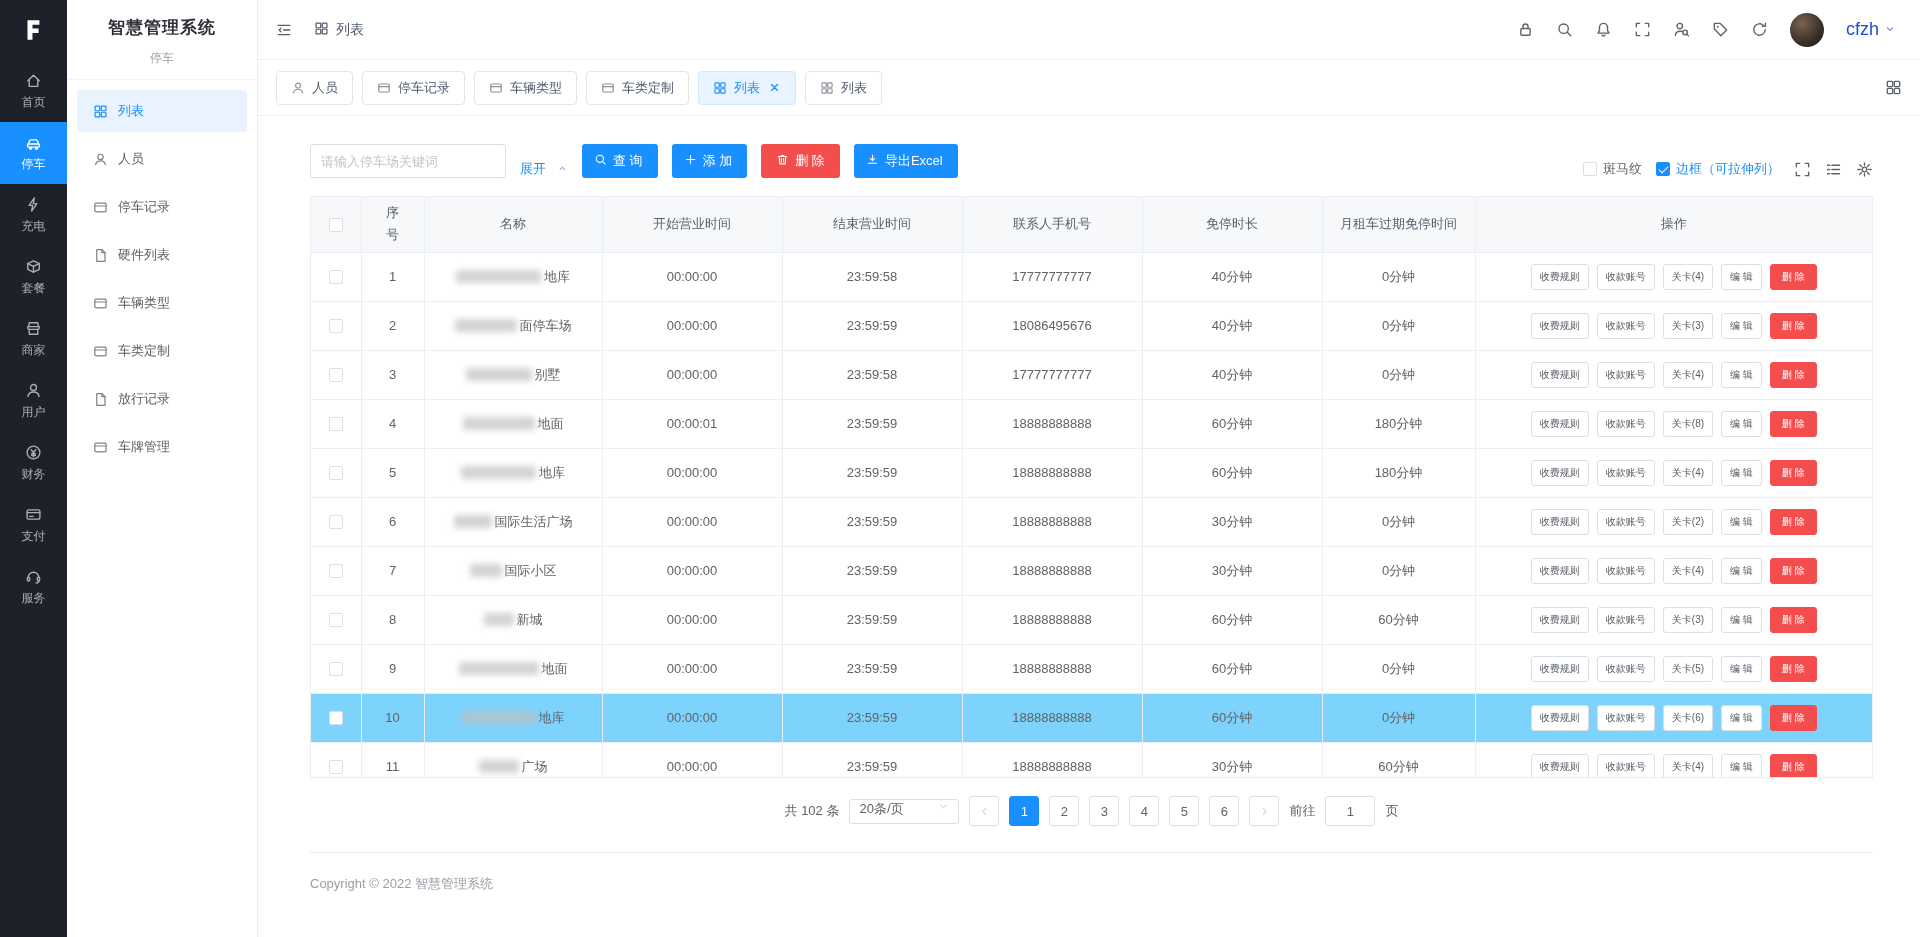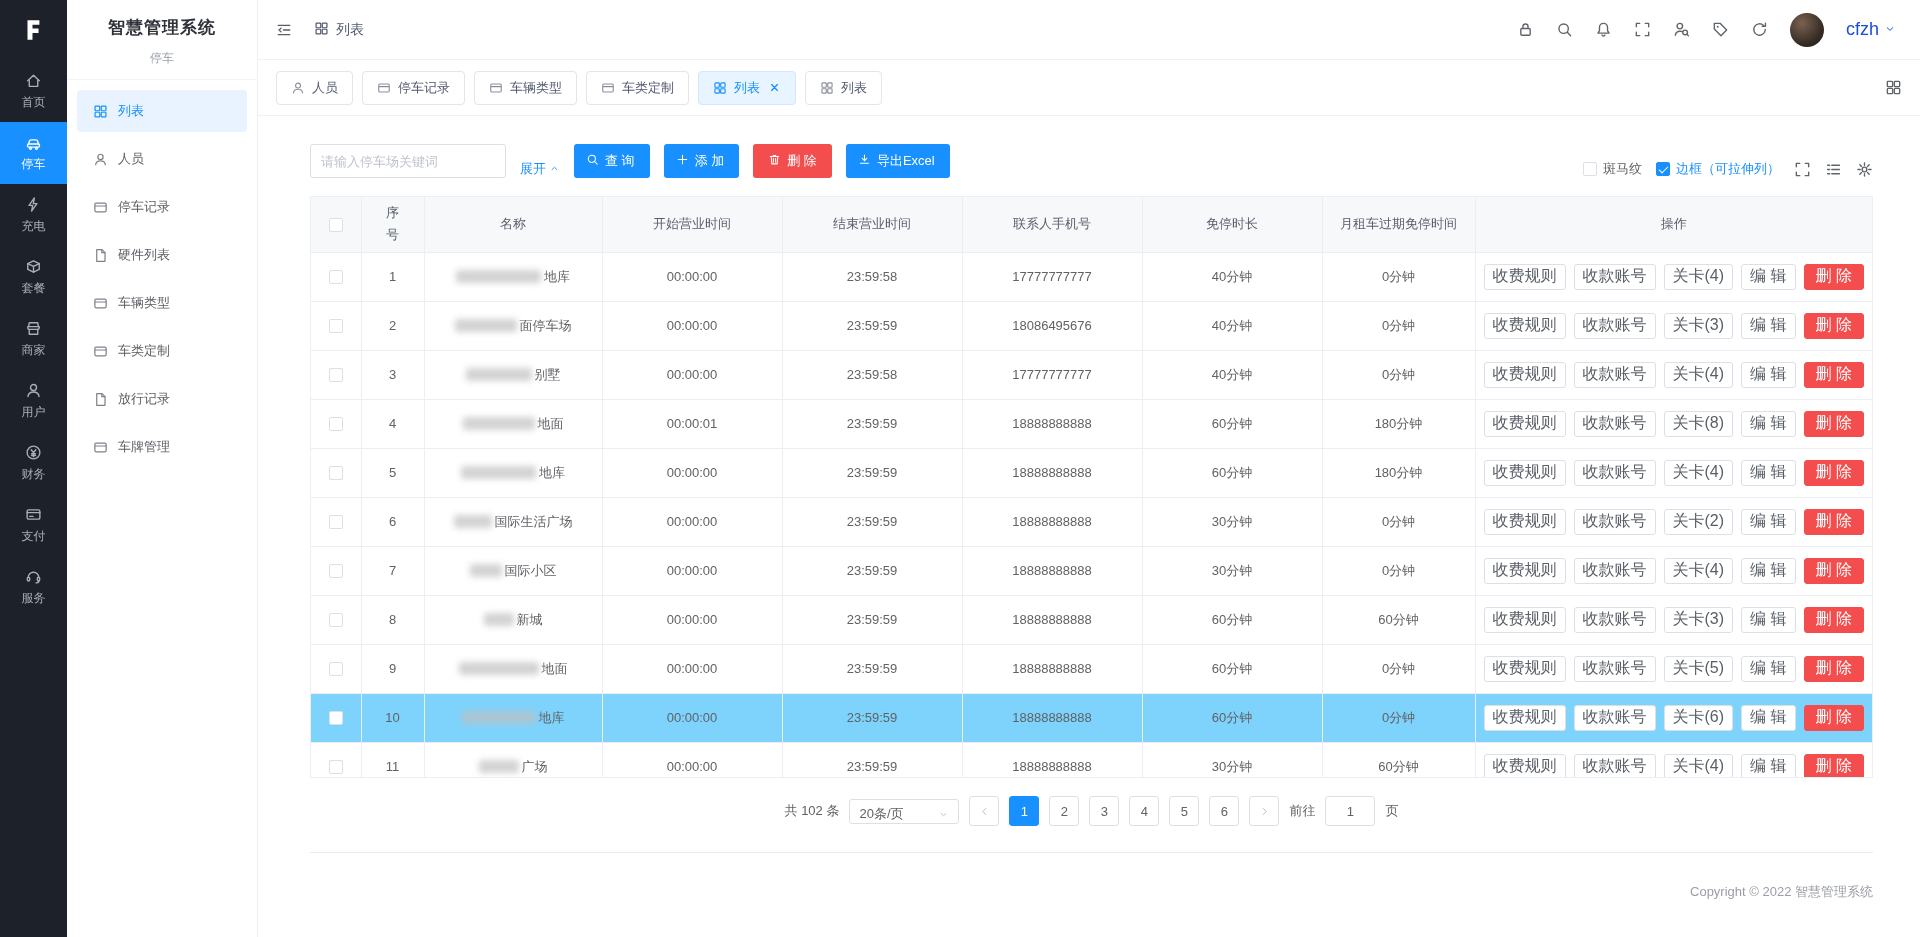--- a/index.html
+++ b/index.html
@@ -53,21 +53,21 @@
   .tab.active .ic { color:#1890ff; }
   .tab .tab-x { width:13px; height:13px; margin-left:1px; color:#1890ff; }
   .tabbar-right { margin-left:auto; color:#5a5e66; display:flex; cursor:pointer; }
 
   .content { flex:1; overflow:hidden; padding:28px 47px 0 52px; display:flex; flex-direction:column; }
 
   
   .toolbar { display:flex; align-items:flex-end; gap:14px; }
   .search-input { width:196px; height:34px; border:1px solid #dcdfe6; border-radius:3px; padding:0 10px; font-size:13px; color:#606266; outline:none; }
   .search-input::placeholder { color:#bfc4cc; }
-  .link-expand { display:flex; align-items:center; gap:3px; color:#1890ff; font-size:13px; cursor:pointer; }
+  .link-expand { display:flex; align-items:center; gap:11px; color:#1890ff; font-size:13px; cursor:pointer; }
   .link-expand .ic { width:11px; height:11px; }
   .btn { height:34px; border:none; border-radius:3px; color:#fff; font-size:13px; display:inline-flex; align-items:center; gap:6px; padding:0 15px; cursor:pointer; }
   .btn .ic { width:13px; height:13px; }
   .btn.blue { background:#1890ff;padding-left:12px; }
   .btn.red  { background:#f34d4d; }
   .tool-right { margin-left:auto; display:flex; align-items:center; gap:14px; }
   .check-group { display:flex; align-items:center; gap:6px; cursor:pointer; }
   .cbx { width:14px; height:14px; border:1px solid #dcdfe6; border-radius:2px; background:#fff; position:relative; flex-shrink:0; }
   .cbx.checked { background:#1890ff; border-color:#1890ff; }
   .cbx.checked::after { content:""; position:absolute; left:4px; top:1px; width:4px; height:8px; border:solid #fff; border-width:0 1.5px 1.5px 0; transform:rotate(45deg); }
@@ -80,33 +80,33 @@
   table { width:100%; border-collapse:collapse; table-layout:fixed; }
   th, td { border-right:1px solid #ebeef5; border-bottom:1px solid #ebeef5; text-align:center; padding:0 4px; font-size:13px; }
   th:last-child, td:last-child { border-right:none; }
   thead th { height:55px; background:#f7f8fa; color:#59606c; font-weight:500; }
   tbody td { height:49px; color:#606266; background:#fff; }
   tr.hover td { background:#7dd3fc; }
   .stack { display:inline-block; width:15px; word-break:break-all; line-height:1.7; }
   .blur { display:inline-block; height:13px; background:#c0c0c0; filter:blur(3px); opacity:.7; border-radius:2px; vertical-align:-2px; margin-right:3px; }
   .c-ops { border-left:1px solid #dfe3e9 !important; }
   .ops { display:flex; align-items:center; justify-content:center; gap:8px; }
-  .mini { height:26px; padding:0 8px; border:1px solid #dcdfe6; background:#fff; border-radius:3px; font-size:16px; color:#5a6068; cursor:pointer; white-space:nowrap; }
+  .mini { height:26px; padding:0 8px; border:1px solid #dcdfe6; background:#fff; border-radius:3px; font-size:10px; color:#5a6068; cursor:pointer; white-space:nowrap; }
   .mini.danger { background:#f34d4d; border-color:#f34d4d; color:#fff; padding:0 11px; }
 
   
   .pager { margin-top:18px; display:flex; align-items:center; justify-content:center; gap:10px; font-size:13px; color:#606266; }
-  .psel { width:110px; height:25px; border:1px solid #dcdfe6; border-radius:3px; display:flex; align-items:flex-end; justify-content:space-between; padding:0 9px; cursor:pointer; }
+  .psel { width:110px; height:25px; border:1px solid #dcdfe6; border-radius:3px; display:flex; align-items:flex-start; justify-content:space-between; padding:0 9px; cursor:pointer; }
   .psel .ic { width:11px; height:11px; color:#b4b9c2; }
   .pbtn { min-width:30px; height:30px; border:1px solid #dcdfe6; background:#fff; border-radius:3px; display:flex; align-items:center; justify-content:center; font-size:13px; color:#606266; cursor:pointer; padding:0 6px; }
   .pbtn.active { background:#1890ff; border-color:#1890ff; color:#fff; }
   .pbtn .ic { width:11px; height:11px; color:#aeb3bc; }
   .goto-input { width:50px; height:30px; border:1px solid #dcdfe6; border-radius:3px; text-align:center; font-size:13px; color:#606266; outline:none; }
 
-  footer.page-footer { margin-top:26px; border-top:1px solid #e8eaee; padding-top:30px; text-align:right; font-size:13px; color:#9b9ea6; }
+  footer.page-footer { margin-top:26px; border-top:1px solid #e8eaee; padding-top:22px; text-align:left; font-size:13px; color:#9b9ea6; }
 </style>
 </head>
 <body>
 
 <div class="app">
 
   <aside class="rail">
     <div class="logo">
       <svg width="26" height="26" viewBox="0 0 24 24">
         <path d="M6 3h11v4.2H10.6v3.4h5.6v4.2h-5.6V21H6z" fill="#ffffff"></path>

